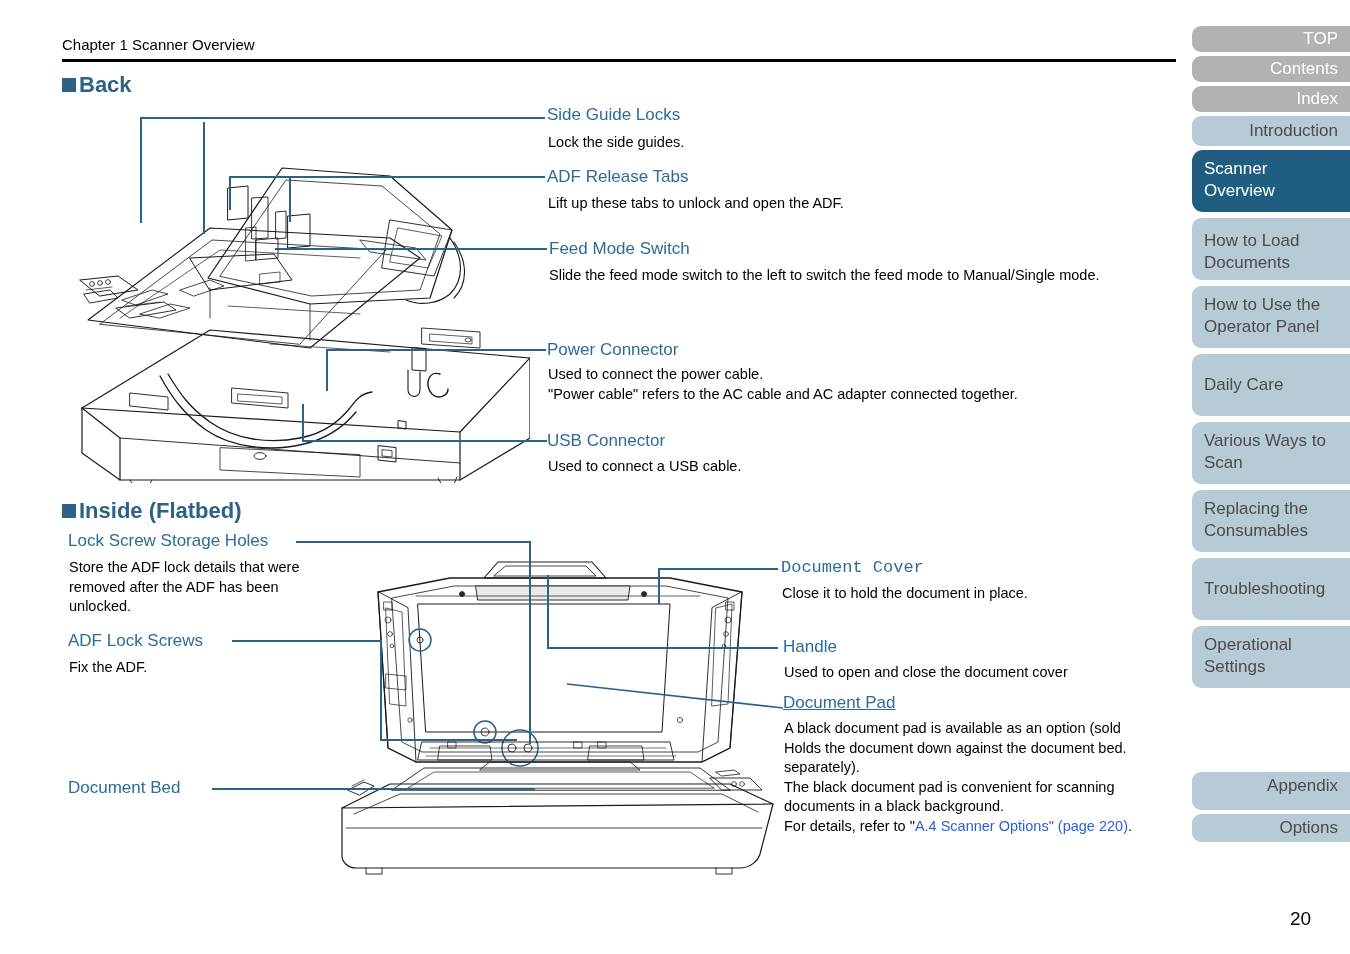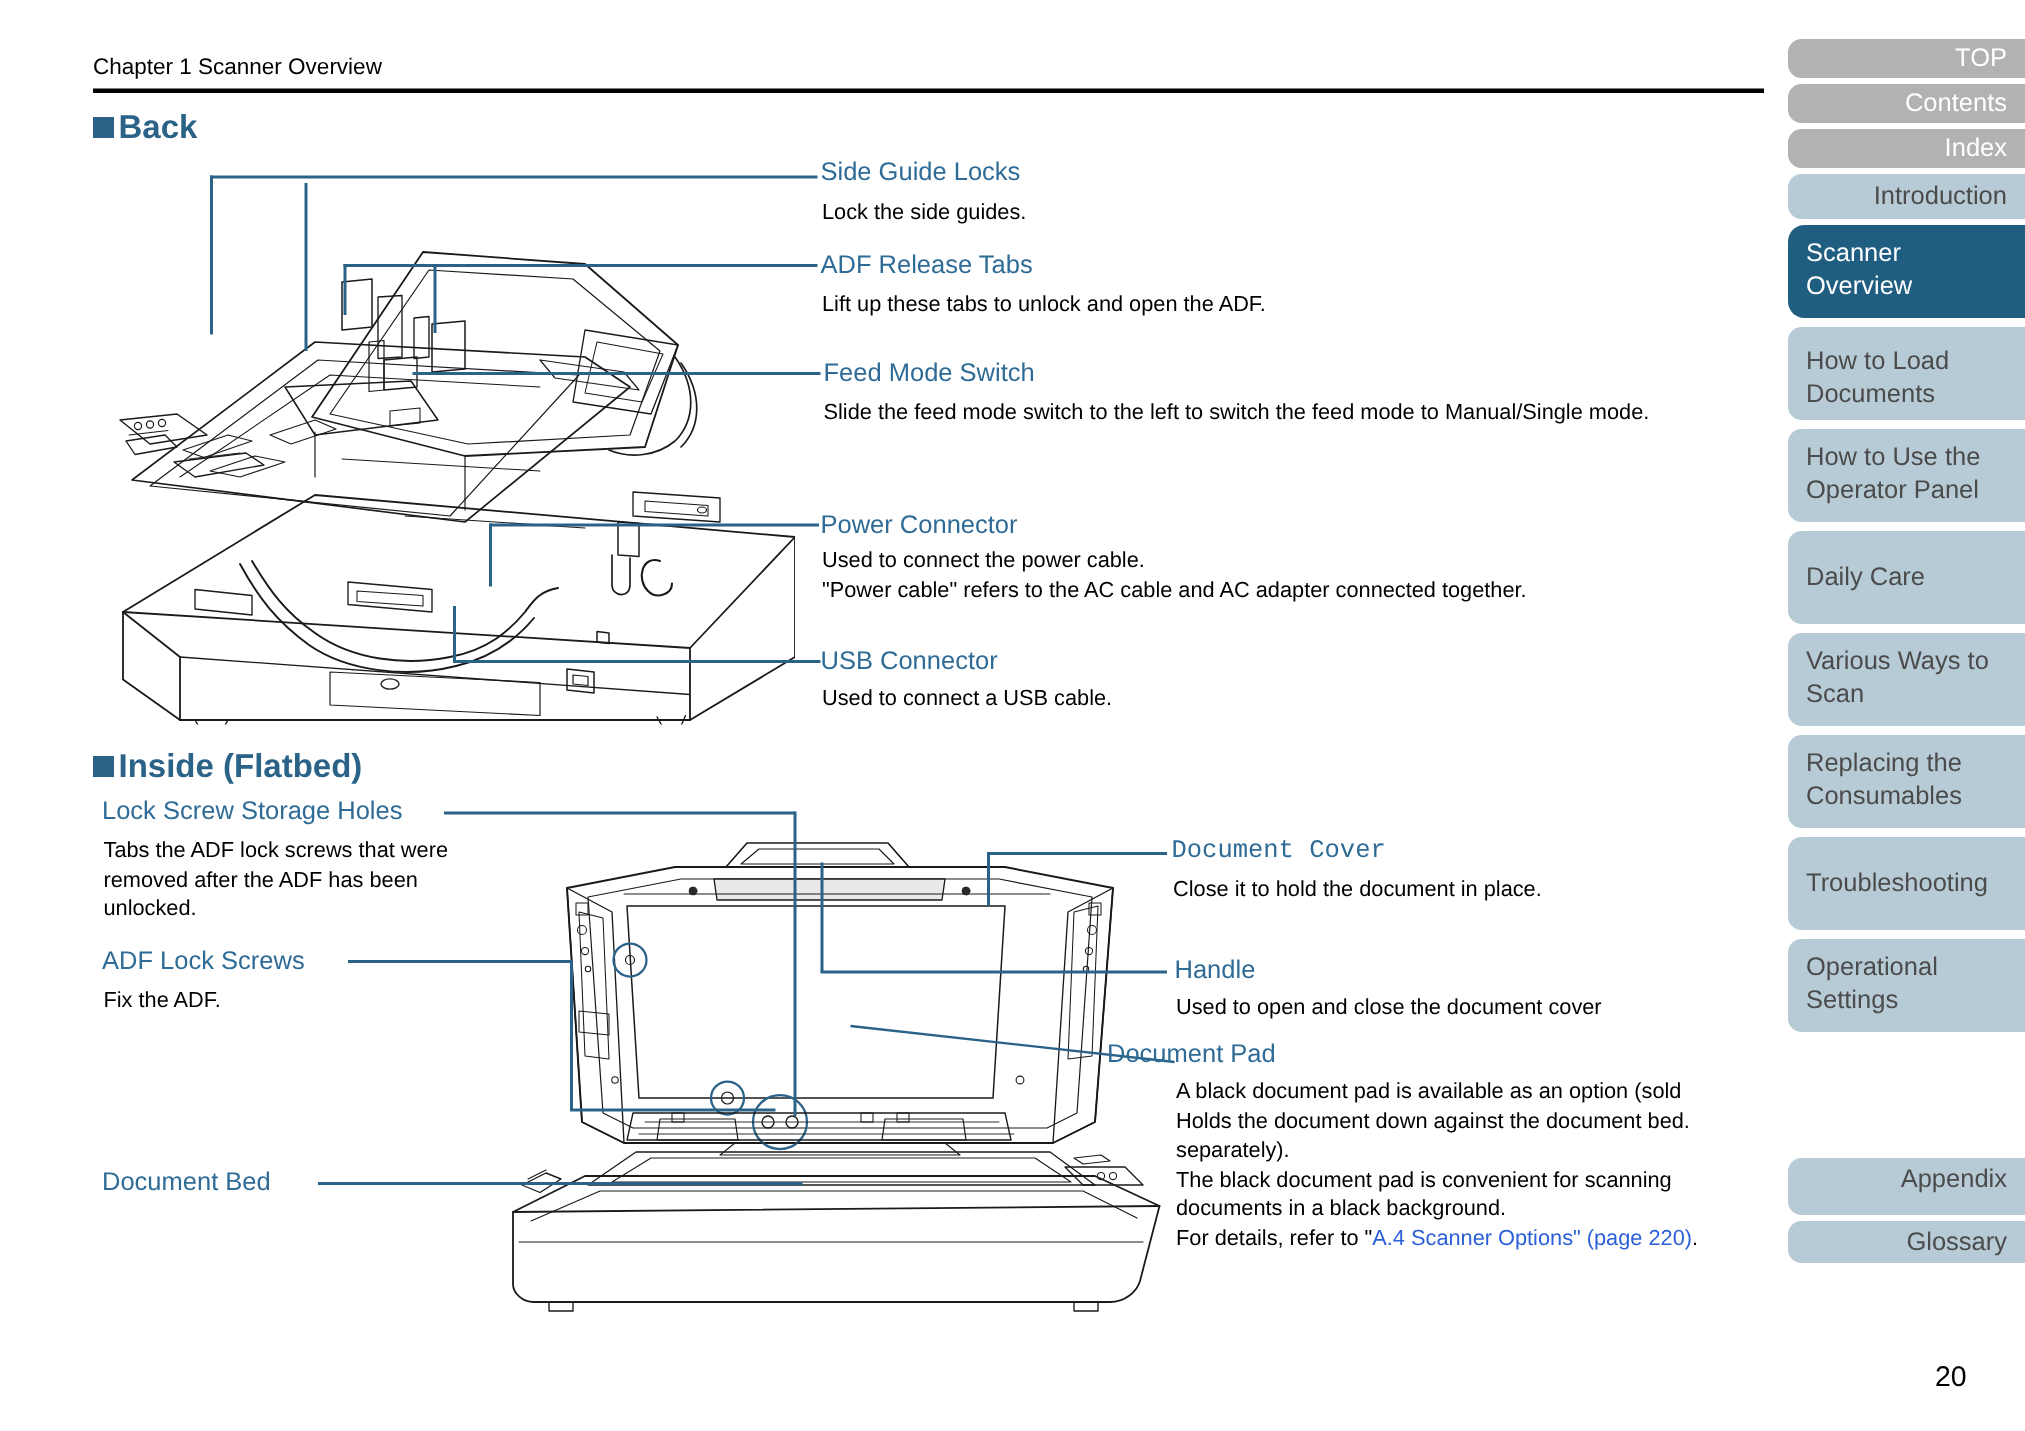--- a/index.html
+++ b/index.html
@@ -294,37 +294,37 @@
 
   <div class="ln lnh" style="left:547px;top:647px;width:231px;"></div>
   <div class="ln lnv" style="left:547px;top:575px;height:73px;"></div>
 
   <svg class="diag" style="left:565px;top:680px;" width="220" height="40" viewBox="0 0 220 40">
     <line x1="2" y1="4" x2="218" y2="28" stroke="#2a6288" stroke-width="1.6"></line>
   </svg>
 
   <div class="lbl" style="left:68px;top:531px;">Lock Screw Storage Holes</div>
   <div class="desc" style="left:69px;top:558px;">
-    <div>Tabs the ADF lock screws that were</div>
+    <div>Store the ADF lock details that were</div>
     <div>removed after the ADF has been</div>
     <div>unlocked.</div>
   </div>
 
   <div class="lbl" style="left:68px;top:631px;">ADF Lock Screws</div>
   <div class="desc" style="left:69px;top:658px;">Fix the ADF.</div>
 
   <div class="lbl" style="left:68px;top:778px;">Document Bed</div>
 
   <div class="lbl" style="left:781px;top:558px;font-family:Liberation Mono, monospace;">Document Cover</div>
   <div class="desc" style="left:782px;top:584px;text-align:right;">Close it to hold the document in place.</div>
 
   <div class="lbl" style="left:783px;top:637px;">Handle</div>
   <div class="desc" style="left:784px;top:663px;">Used to open and close the document cover</div>
 
-  <div class="lbl" style="left:738px;top:693px;">Document Pad</div>
+  <div class="lbl" style="left:783px;top:693px;text-decoration:underline;">Document Pad</div>
   <div class="desc" style="left:784px;top:719px;">
     <div>A black document pad is available as an option (sold</div>
     <div>Holds the document down against the document bed.</div>
     <div>separately).</div>
     <div>The black document pad is convenient for scanning</div>
     <div>documents in a black background.</div>
     <div><span>For details, refer to "</span><span class="lnk">A.4 Scanner Options" (page 220)</span><span>.</span></div>
   </div>
 
   <div class="sidebar">
@@ -334,18 +334,18 @@
     <div class="tab pale small" style="padding-top:4px;padding-bottom:4px;">Introduction</div>
     <div class="tab active tall" style="padding-top:8px;">Scanner Overview</div>
     <div class="tab pale tall" style="padding-top:12px;margin-top:6px;">How to Load Documents</div>
     <div class="tab pale tall" style="padding-top:8px;margin-top:6px;">How to Use the Operator Panel</div>
     <div class="tab pale tall" style="padding-top:20px;margin-top:6px;">Daily Care</div>
     <div class="tab pale tall" style="padding-top:8px;margin-top:6px;">Various Ways to Scan</div>
     <div class="tab pale tall" style="padding-top:8px;margin-top:6px;">Replacing the Consumables</div>
     <div class="tab pale tall" style="padding-top:20px;margin-top:6px;">Troubleshooting</div>
     <div class="tab pale tall" style="padding-top:8px;margin-top:6px;">Operational Settings</div>
     <div class="tab pale small" style="margin-top:84px;padding-top:3px;padding-bottom:13px;">Appendix</div>
-    <div class="tab pale small" style="padding-top:3px;padding-bottom:3px;">Glossary</div>
+    <div class="tab pale small" style="padding-top:3px;padding-bottom:3px;">Options</div>
   </div>
 
   <div class="pagenum">20</div>
 
 </div>
 
 </body></html>

